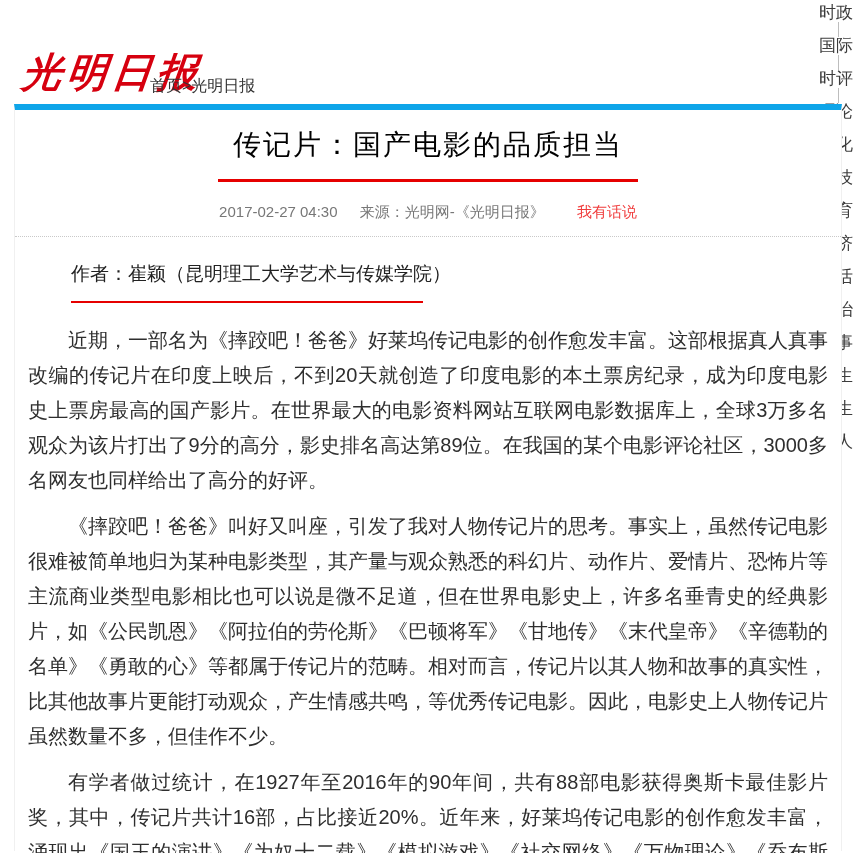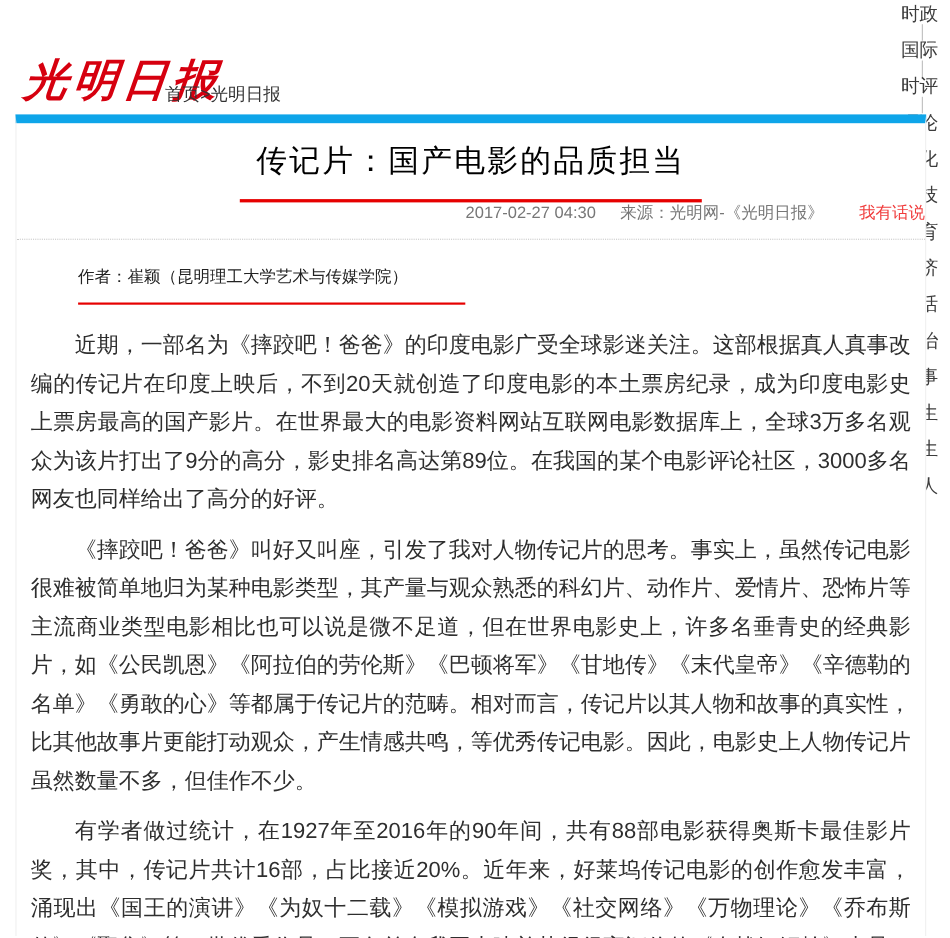--- a/index.html
+++ b/index.html
@@ -81,21 +81,21 @@
     cursor: pointer;
   }
 
   
   .content {
     position: absolute;
     left: 14px;
     top: 104px;
     width: 828px;
     height: 747px;
-    border-top: 8px solid #0ea5e9;
+    border-top: 6px solid #0ea5e9;
     border-left: 1px solid #f0f0f0;
     border-right: 1px solid #f0f0f0;
     background: #ffffff;
     box-sizing: border-box;
   }
   .article-title {
     margin-top: 20px;
     text-align: center;
     font-size: 28px;
     line-height: 30px;
@@ -104,40 +104,41 @@
     letter-spacing: 2px;
     font-family: "Liberation Serif", serif;
   }
   .title-underline {
     width: 420px;
     height: 3px;
     margin: 7px auto 0;
     background: #e60000;
   }
   .meta {
-    text-align: right;
+    margin-top: 21px;
+    text-align: center;
     font-size: 15px;
     color: #777777;
   }
   .meta .source { margin-left: 18px; }
   .meta .comment {
     margin-left: 28px;
     color: #f03c3c;
     text-decoration: none;
     cursor: pointer;
   }
   .dotted-divider {
     margin: 14px 0 0 0;
     border: 0;
     border-top: 1px dotted #c9c9c9;
     height: 0;
   }
   .author-line {
     margin: 24px 0 14px 56px;
-    font-size: 15px;
+    font-size: 19px;
     color: #222222;
   }
   .author-underline {
     margin: 6px 0 0 56px;
     width: 352px;
     height: 2px;
     background: #e60000;
   }
   .body-text {
     padding: 9px 13px 0 13px;
@@ -201,19 +202,19 @@
       <span class="source">来源：光明网-《光明日报》</span>
       <a class="comment">我有话说</a>
     </div>
 
     <div class="dotted-divider"></div>
 
     <div class="author-line">作者：崔颖（昆明理工大学艺术与传媒学院）</div>
     <div class="author-underline"></div>
 
     <div class="body-text">
-      <p>近期，一部名为《摔跤吧！爸爸》的印度电影广受全球影迷关注。这部根据真人真事改编的传记片在印度上映后，不到20天就创造了印度电影的本土票房纪录，成为印度电影史上票房最高的国产影片。在世界最大的电影资料网站互联网电影数据库上，全球3万多名观众为该片打出了9分的高分，影史排名高达第89位。在我国的某个电影评论社区，3000多名网友也同样给出了高分的好评。</p>
+      <p>近期，一部名为《摔跤吧！爸爸》好莱坞传记电影的创作愈发丰富。这部根据真人真事改编的传记片在印度上映后，不到20天就创造了印度电影的本土票房纪录，成为印度电影史上票房最高的国产影片。在世界最大的电影资料网站互联网电影数据库上，全球3万多名观众为该片打出了9分的高分，影史排名高达第89位。在我国的某个电影评论社区，3000多名网友也同样给出了高分的好评。</p>
       <p>《摔跤吧！爸爸》叫好又叫座，引发了我对人物传记片的思考。事实上，虽然传记电影很难被简单地归为某种电影类型，其产量与观众熟悉的科幻片、动作片、爱情片、恐怖片等主流商业类型电影相比也可以说是微不足道，但在世界电影史上，许多名垂青史的经典影片，如《公民凯恩》《阿拉伯的劳伦斯》《巴顿将军》《甘地传》《末代皇帝》《辛德勒的名单》《勇敢的心》等都属于传记片的范畴。相对而言，传记片以其人物和故事的真实性，比其他故事片更能打动观众，产生情感共鸣，等优秀传记电影。因此，电影史上人物传记片虽然数量不多，但佳作不少。</p>
       <p>有学者做过统计，在1927年至2016年的90年间，共有88部电影获得奥斯卡最佳影片奖，其中，传记片共计16部，占比接近20%。近年来，好莱坞传记电影的创作愈发丰富，涌现出《国王的演讲》《为奴十二载》《模拟游戏》《社交网络》《万物理论》《乔布斯传》《聚焦》等一批优秀作品。不久前在我国上映并获得很高评价的《血战钢锯岭》也是一部出色的传记片。可以说，传记片在一定程度上已成为近年来好莱坞高品质电影的标杆。而在我们的近邻韩国、泰国等亚洲国家，近年来也创作出了《思悼》《鸣梁海战》《东柱》《最后的木琴师》《纳瑞宣国王》等优秀传记电影，这些影片大都受到本国观众的喜爱与推崇。</p>
     </div>
   </div>
 
 </div>
 
 </body></html>

